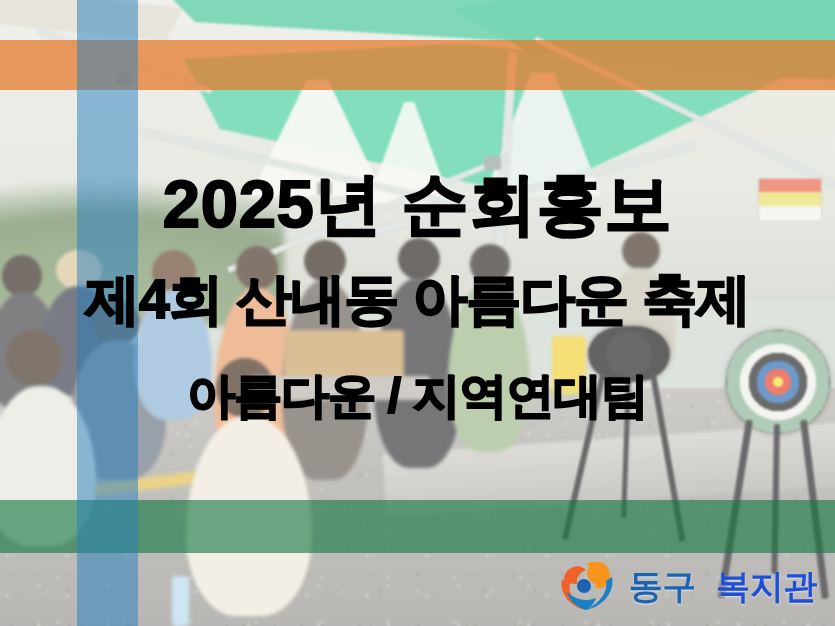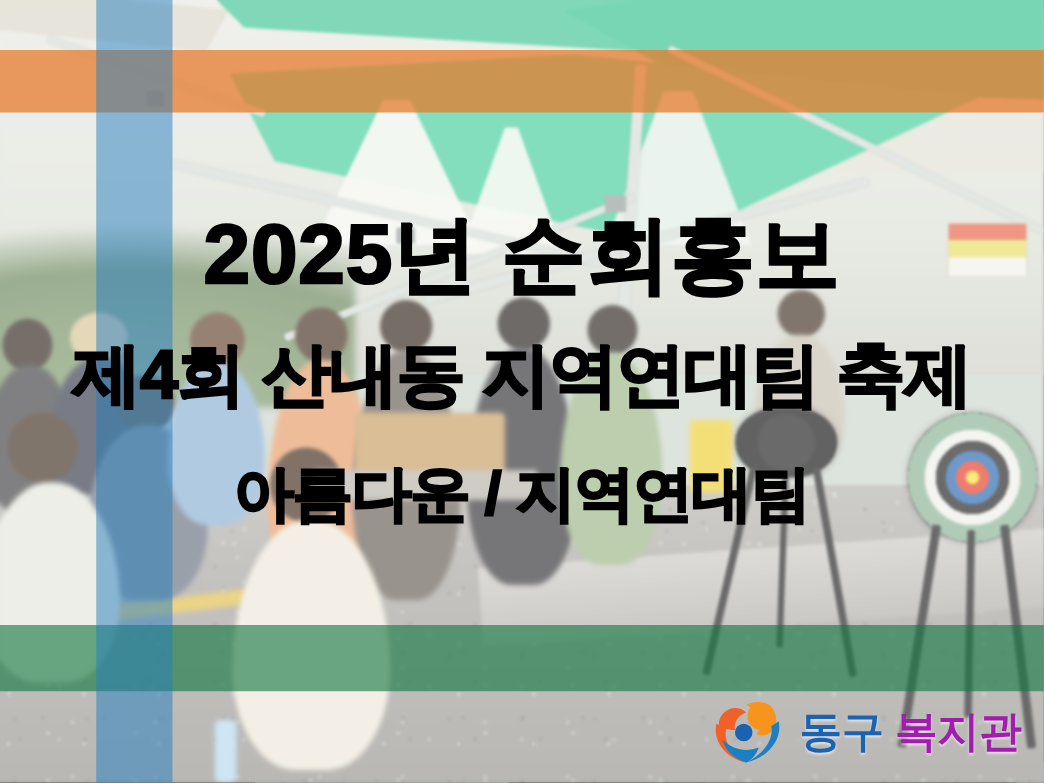--- a/index.html
+++ b/index.html
@@ -124,26 +124,26 @@
   .line-3{top:372px;font-size:48px;}
 
   
   .logo{
     position:absolute;right:18px;bottom:14px;
     display:flex;align-items:center;gap:11px;
   }
   .logo-mark{position:relative;width:62px;height:52px;flex:0 0 auto;}
   .logo-text{
     font-size:34px;font-weight:900;letter-spacing:-.01em;white-space:nowrap;
-    display:flex;align-items:baseline;gap:9px;line-height:1;
+    display:flex;align-items:baseline;gap:20px;line-height:1;
     text-shadow:0 1px 2px rgba(255,255,255,.6);
   }
   .lt-blue{color:#1b63b0;}
   .lt-green{color:#39a845;}
-  .lt-orange{color:#a21caf;}
+  .lt-orange{color:#1d4ed8;}
 </style>
 </head>
 <body>
 
 <div class="poster">
 
   <div class="photo">
     <div class="ph-sky"></div>
     <div class="ph-hill"></div>
     <div class="ph-road"></div>
@@ -235,21 +235,21 @@
     <div class="photo-blur"></div>
     <div class="photo-wash"></div>
   </div>
 
   <div class="band band-orange"></div>
   <div class="band band-green"></div>
   <div class="band band-blue"></div>
 
   <div class="titles">
     <div class="line line-1">2025년 순회홍보</div>
-    <div class="line line-2">제4회 산내동 지역연대팀 축제</div>
+    <div class="line line-2">제4회 산내동 아름다운 축제</div>
     <div class="line line-3">아름다운 / 지역연대팀</div>
   </div>
 
   <div class="logo">
     <span class="logo-mark">
       <svg width="62" height="52" viewBox="0 0 62 52" xmlns="http://www.w3.org/2000/svg" aria-hidden="true">
         <path d="M8 20 C8 8, 22 2, 30 10 C24 12, 20 17, 21 24 C14 24, 10 22, 8 20 Z" fill="#f0612a"></path>
         <path d="M30 4 C40 -2, 54 4, 54 16 C54 26, 44 31, 38 27 C44 22, 45 12, 38 8 Z" fill="#f7941e"></path>
         <circle cx="42" cy="13" r="11" fill="#f7941e"></circle>
         <path d="M6 19 C3 33, 14 47, 30 50 C16 42, 12 31, 14 23 Z" fill="#f0612a"></path>

